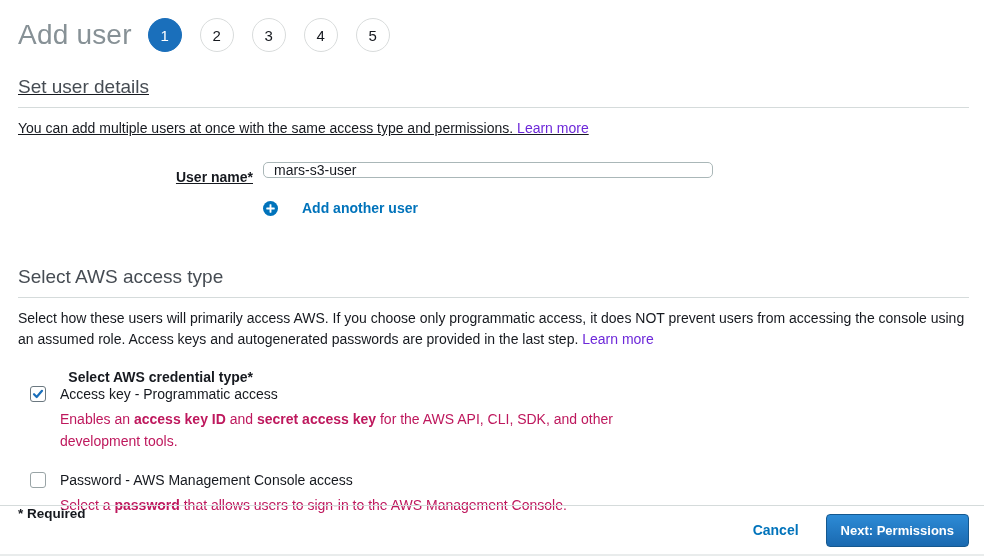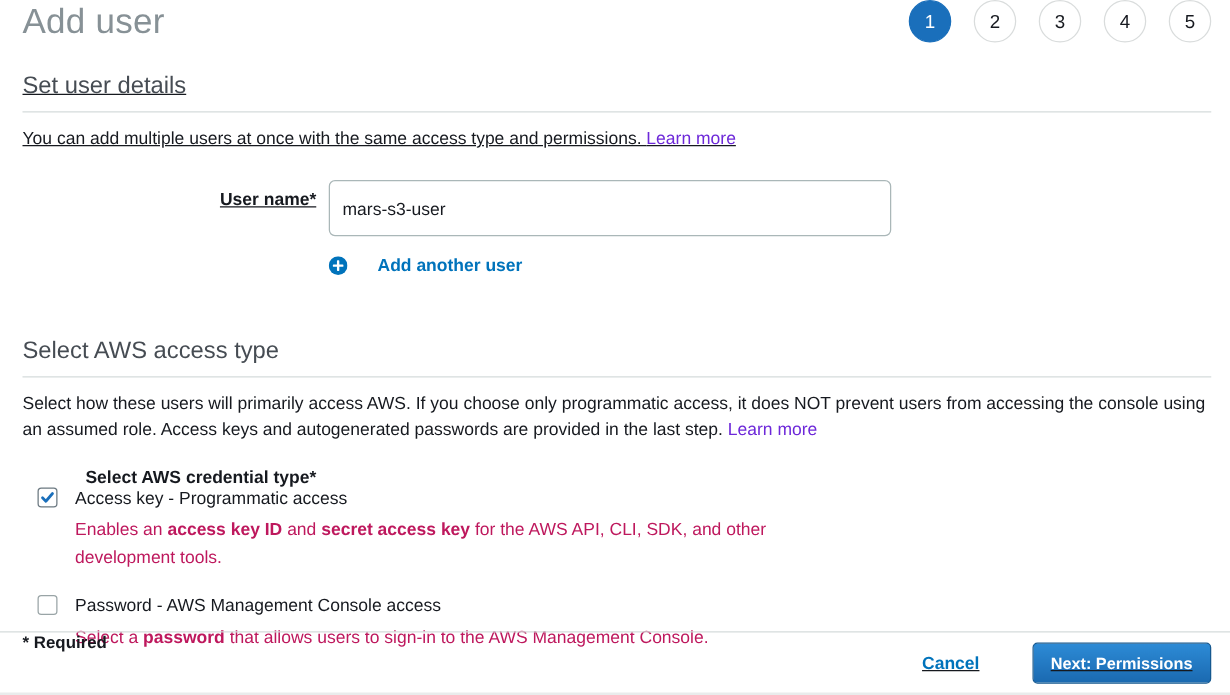--- a/index.html
+++ b/index.html
@@ -7,21 +7,23 @@
   body {
     width: 984px; height: 556px;
     font-family: "Liberation Sans", "DejaVu Sans", sans-serif;
     font-size: 14px; color: #16191f;
     position: relative; overflow: hidden;
   }
   .page { padding: 0 15px 0 18px; height: 100%; position: relative; }
 
   
   .header-row {
-    display: flex; justify-content: space-between; align-items: center;
+    display: flex; justify-content: flex-start; align-items: center;
+    padding-top: 18px;
+    gap: 16px;
   }
   .page-title { font-size: 28px; font-weight: 400; color: #879196; letter-spacing: .2px; }
   .steps { display: flex; gap: 18px; }
   .step {
     width: 34px; height: 34px; border-radius: 50%;
     background: #fff; border: 1px solid #d9dcdc;
     display: flex; align-items: center; justify-content: center;
     font-size: 15px; color: #16191f; cursor: default;
   }
   .step.active { background: #1a6fbb; border-color: #1a6fbb; color: #fff; }
@@ -37,21 +39,21 @@
   .link { color: #6d28d9; text-decoration: none; cursor: pointer; }
 
   
   .form-row { display: flex; margin-top: 23px; }
   .form-label {
     width: 235px; text-align: right; font-weight: bold;
     padding-top: 7px; padding-right: 0; flex: none;
   }
   .form-field { margin-left: 10px; }
   .username-input {
-    width: 450px; height: 45px;
+    width: 450px; height: 16px;
     border: 1px solid #aab7b8; border-radius: 5px;
     padding: 0 10px; font-size: 14px; color: #16191f;
     font-family: "Liberation Sans", "DejaVu Sans", sans-serif;
     outline: none;
   }
   .add-another-row { margin-top: 15px; margin-left: 245px; }
   .add-another {
     display: inline-flex; align-items: center; gap: 24px;
     color: #0073bb; font-weight: bold; text-decoration: none; cursor: pointer;
   }
@@ -77,21 +79,21 @@
 
   
   .footer {
     position: absolute; left: 0; right: 0; bottom: 2px;
     border-top: 1px solid #d5dbdb;
     height: 49px;
     display: flex; 
     padding: 0 15px 0 18px;
   }
   .required-note { font-weight: bold; font-size: 13.5px; }
-  .footer-actions { margin-left: auto; display: flex; align-items: center; gap: 42px; text-decoration: underline; }
+  .footer-actions { margin-left: auto; display: flex; align-items: center; gap: 27px; }
   .cancel-link { color: #0073bb; font-weight: bold; cursor: pointer; text-decoration: none; }
   .next-button {
     background: linear-gradient(to bottom, #2d8bd6, #1a69b0);
     border: 1px solid #15588f; border-radius: 4px;
     color: #fff; font-weight: bold; font-size: 13px;
     font-family: "Liberation Sans", "DejaVu Sans", sans-serif;
     padding: 8px 14px; cursor: pointer;
   }
   .bottom-line {
     position: absolute; left: 0; right: 0; bottom: 0; height: 2px;

